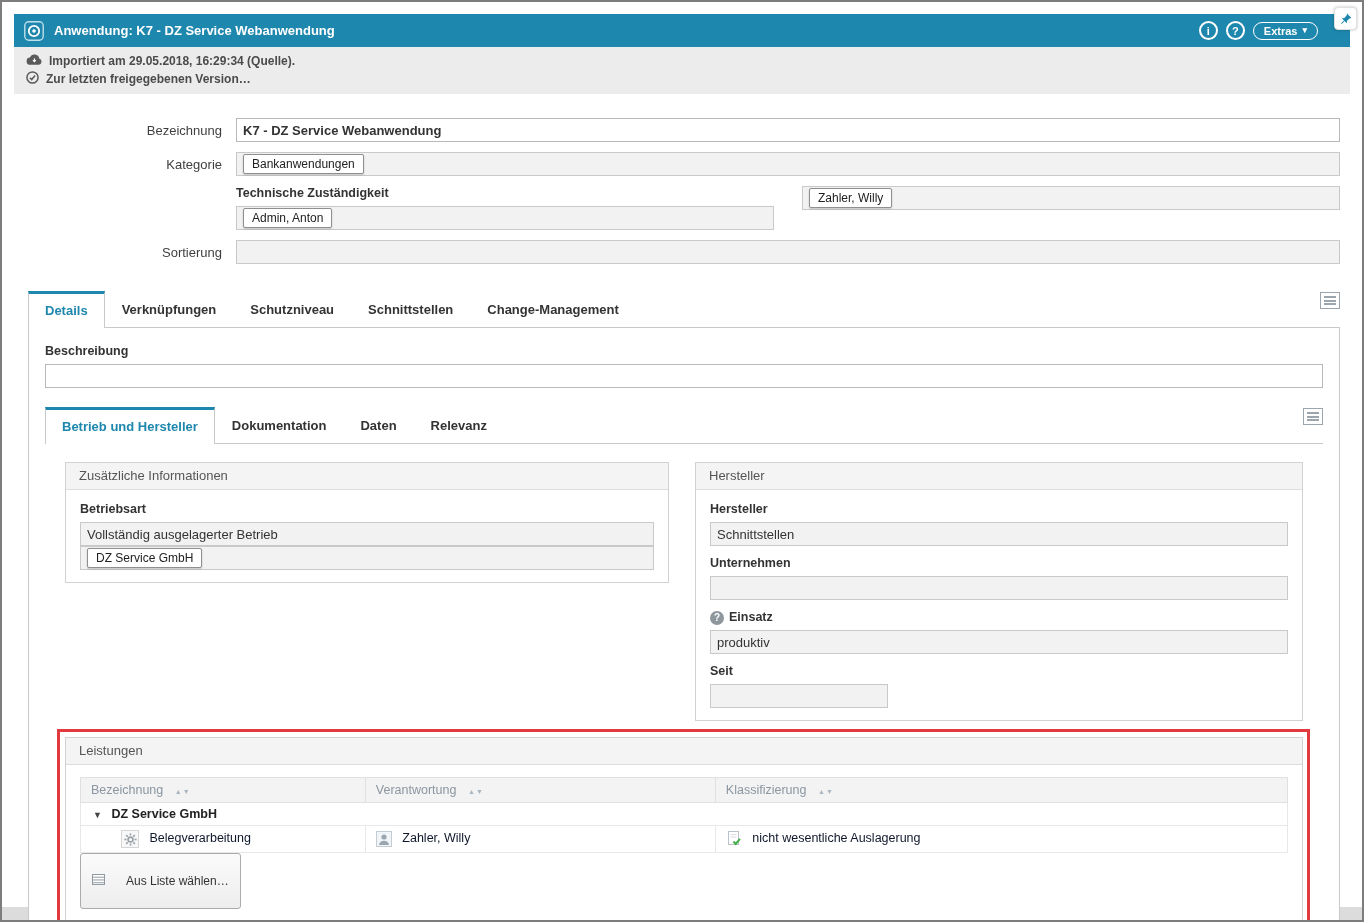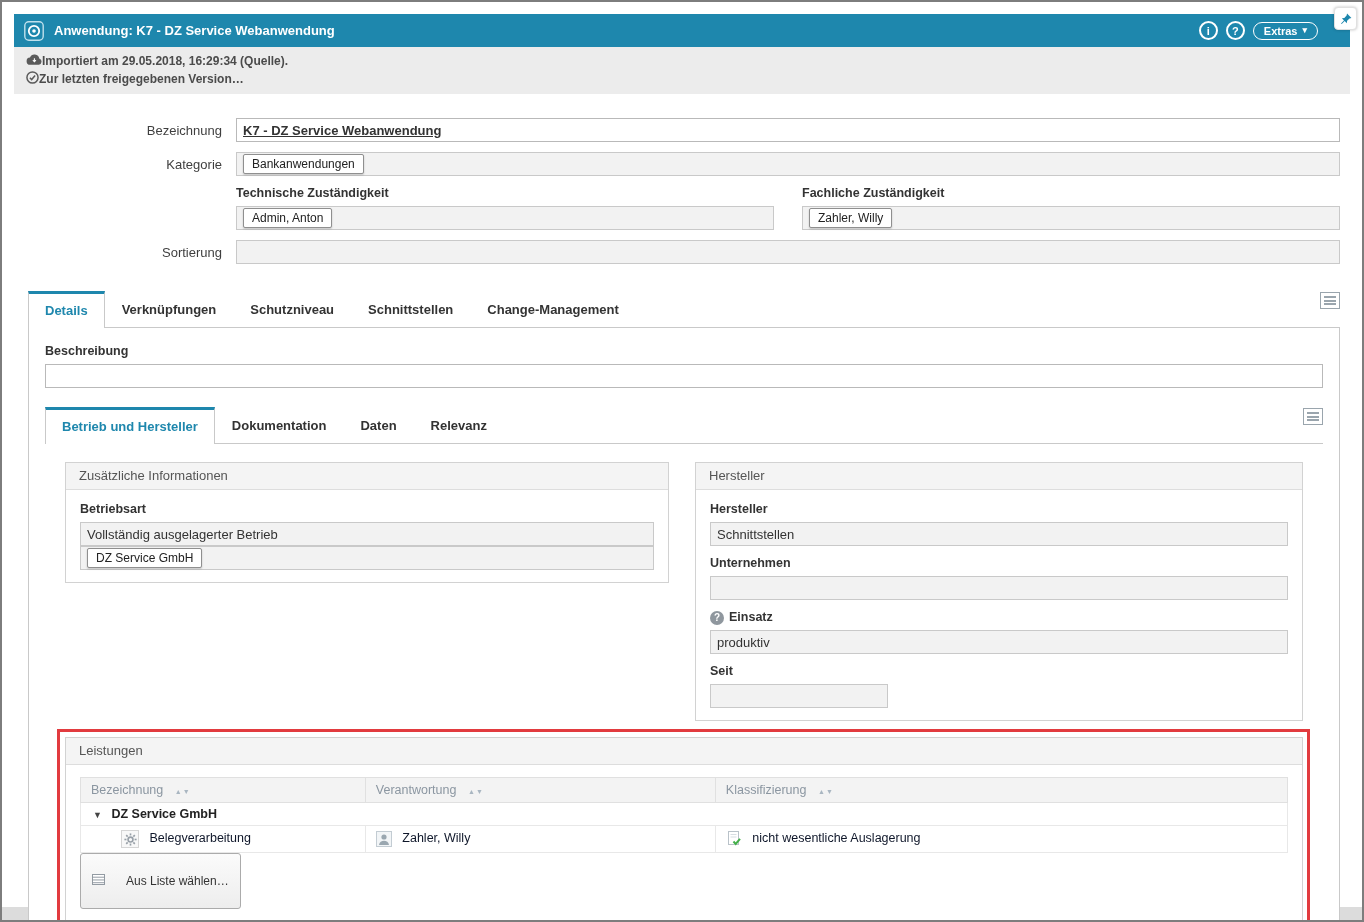--- a/index.html
+++ b/index.html
@@ -22,42 +22,42 @@
   .circle-btn{width:19px;height:19px;border-radius:50%;border:2px solid #fff;background:transparent;color:#fff;
     font-weight:bold;font-size:11px;display:flex;align-items:center;justify-content:center;padding:0;cursor:pointer;font-family:inherit;}
   .extras-btn{border:1px solid #fff;border-radius:10px;background:transparent;color:#fff;font-weight:bold;font-size:11px;
     display:flex;align-items:center;gap:5px;padding:2px 10px;cursor:pointer;font-family:inherit;}
   .extras-btn .caret{font-size:9px;line-height:1;}
   .pin-btn{position:absolute;top:5px;right:5px;width:23px;height:23px;background:#fff;border:1px solid #e0e0e0;border-radius:4px;
     box-shadow:0 0 3px rgba(0,0,0,.25);display:flex;align-items:center;justify-content:center;padding:0;cursor:pointer;}
 
   
   .infobar{background:#ececec;padding:6px 12px 7px;display:flex;flex-direction:column;gap:2px;}
-  .infoline{display:flex;align-items:center;line-height:16px;}
+  .infoline{display:flex;align-items:center;gap:7px;line-height:16px;}
   .ib-text{font-size:12px;font-weight:bold;color:#4b4b4b;}
   .ib-link{color:#4b4b4b;text-decoration:none;cursor:pointer;}
 
   
   .form-area{padding:24px 10px 2px 0;}
   .form-row{display:flex;align-items:center;margin-bottom:10px;}
   .row-label{width:222px;min-width:222px;text-align:right;padding-right:14px;font-size:13px;color:#3f3f3f;}
   .form-row .field{flex:1;}
   .dual-cols{flex:1;display:flex;gap:28px;}
   .dual-col{flex:1;min-width:0;}
 
   .flabel{font-size:12.5px;font-weight:bold;color:#333;line-height:15px;margin-bottom:5px;}
   .flabel.spaced{margin-top:10px;}
   .with-help{display:flex;align-items:center;gap:5px;}
   .help-dot{width:14px;height:14px;border-radius:50%;background:#8f979e;color:#fff;font-size:10px;font-weight:bold;
     display:inline-flex;align-items:center;justify-content:center;cursor:pointer;}
 
   .field{height:24px;border:1px solid var(--border);background:var(--field-bg);display:flex;align-items:center;
     padding:0 6px;font-size:13px;color:#333;}
   .field.white{background:#fff;border-color:#b9b9b9;}
-  .field.strong{font-weight:bold;text-decoration:underline;}
+  .field.strong{font-weight:bold;}
   .field.seit{width:178px;}
   .chip{background:#fff;border:1px solid #8f8f8f;border-radius:2px;padding:1px 8px;font-size:12px;line-height:16px;color:#222;
     box-shadow:0 1px 2px rgba(0,0,0,.2);cursor:pointer;white-space:nowrap;}
 
   
   .tabbar{display:flex;align-items:flex-end;position:relative;z-index:2;}
   .main-tabbar{margin:14px 10px 0 14px;}
   .tab{padding:11px 16px 10px;font-size:13px;color:#333;border:1px solid transparent;border-bottom:none;cursor:pointer;white-space:nowrap;font-weight:bold;}
   .tab.active{background:#fff;border-color:var(--border);border-top:3px solid var(--accent);color:var(--accent);
     padding-top:9px;margin-bottom:-1px;}
@@ -162,21 +162,20 @@
       <div class="form-row">
         <div class="row-label"></div>
         <div class="dual-cols">
           <div class="dual-col">
             <div class="flabel">Technische Zuständigkeit</div>
             <div class="field">
               <span class="chip">Admin, Anton</span>
             </div>
           </div>
           <div class="dual-col">
-            <div class="flabel">Fachliche Zuständigkeit</div>
             <div class="field">
               <span class="chip">Zahler, Willy</span>
             </div>
           </div>
         </div>
       </div>
       <div class="form-row">
         <label class="row-label">Sortierung</label>
         <div class="field"></div>
       </div>

